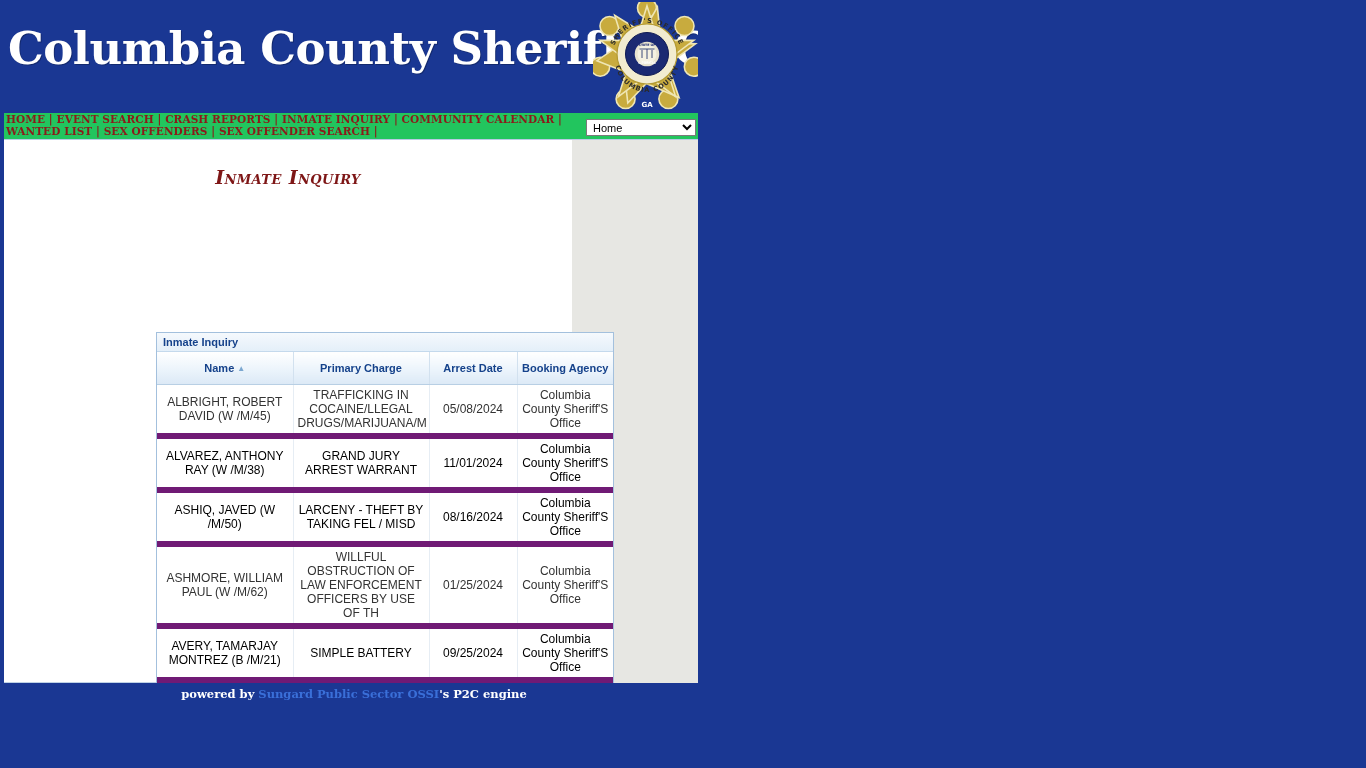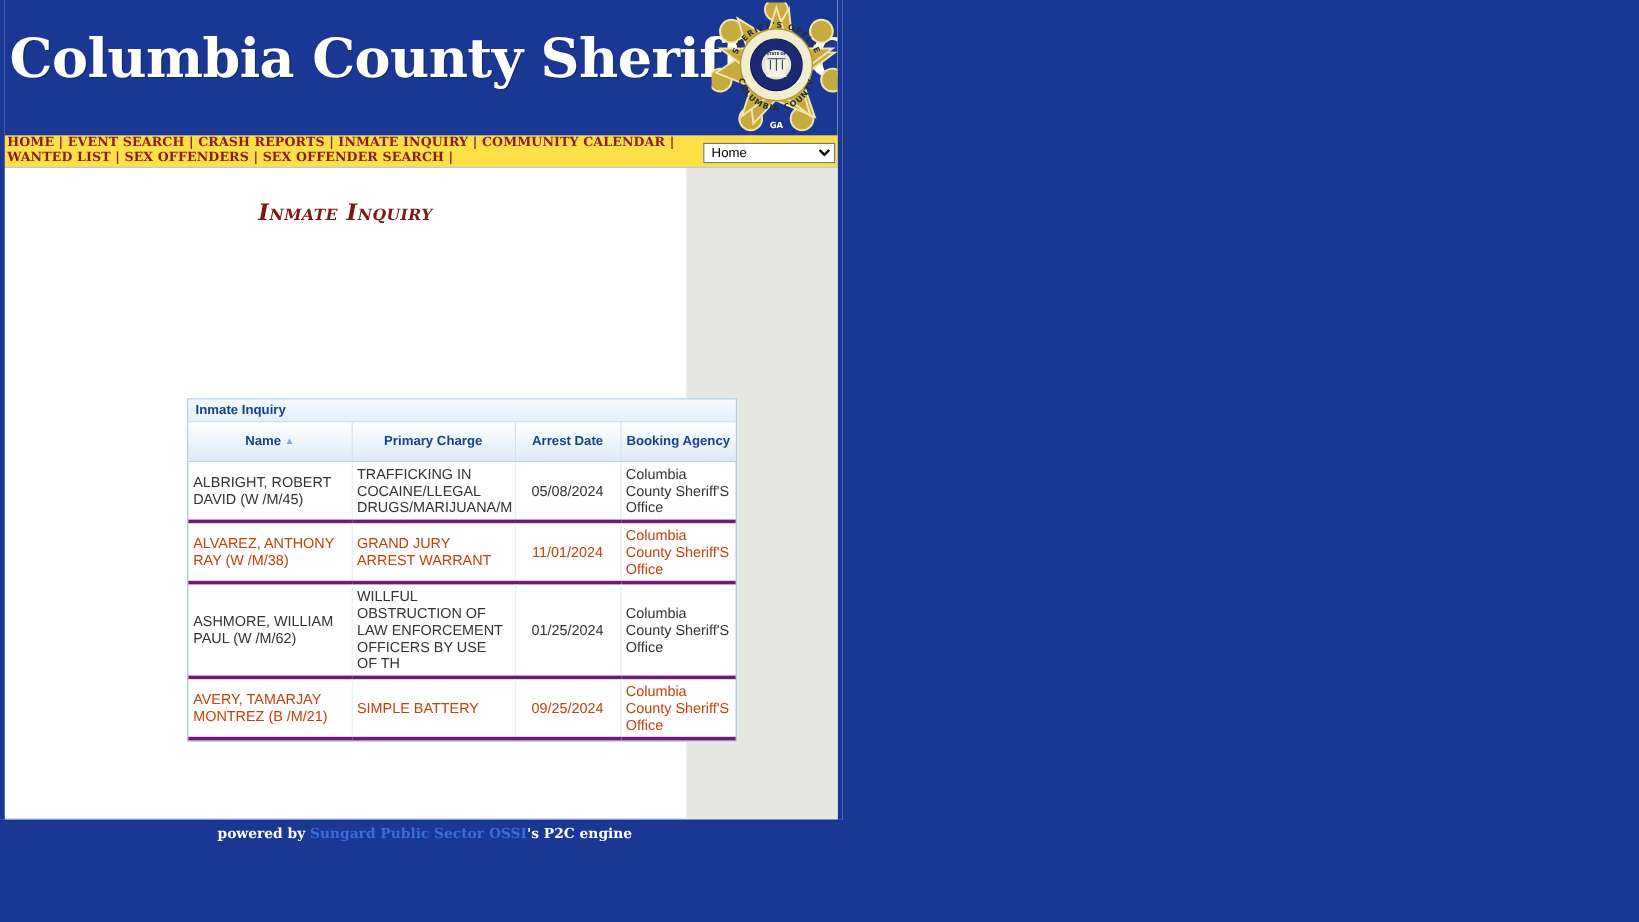--- a/index.html
+++ b/index.html
@@ -48,21 +48,21 @@
     left: 589px;
     top: 2px;
     width: 108px;
     height: 110px;
   }
   #badge svg { display: block; }
 
   
   #navbar {
     position: relative;
-    background: #fde047;
+    background: #22c55e;
     padding: 1px 0 2px 2px;
     min-height: 26px;
     border-bottom: 1px solid #b9cbe4;
   }
   #navlinks {
     width: 560px;
     font-family: "DejaVu Serif", serif;
     font-size: 10.5px;
     font-weight: bold;
     line-height: 11.5px;
@@ -161,27 +161,28 @@
     padding: 2px 3px;
     border-right: 1px solid #d2e1ef;
     border-bottom: 1px solid #b8cfe4;
     white-space: nowrap;
   }
   table.grid th:last-child { border-right: none; }
   table.grid td {
     font-size: 12px;
     padding: 3px 4px;
     border-right: 1px solid #e6edf4;
-    border-bottom: 3px solid #701a75;
+    border-bottom: 6px solid #701a75;
     vertical-align: middle;
     line-height: 14px;
     color: #333333;
+    text-align: center;
   }
   table.grid td:last-child { border-right: none; }
-  table.grid tr.alt td { color: #c2410c; }
+  table.grid tr.alt td { color: #000000; }
   td.c-name   { width: 136px; }
   td.c-charge { width: 136px; margin-top: 29px; }
   td.c-date   { width: 88px; text-align: center; margin-left: 44px; }
   td.c-agency { width: 96px; }
   th.h-name   { width: 136px; }
   th.h-charge { width: 136px; }
   th.h-date   { width: 88px; }
   th.h-agency { width: 96px; }
   .sort-arrow {
     display: inline-block;
@@ -300,20 +301,26 @@
               <td class="c-charge">TRAFFICKING IN COCAINE/LLEGAL DRUGS/MARIJUANA/M</td>
               <td class="c-date">05/08/2024</td>
               <td class="c-agency">Columbia County Sheriff'S Office</td>
             </tr>
             <tr class="alt">
               <td class="c-name">ALVAREZ, ANTHONY RAY (W /M/38)</td>
               <td class="c-charge">GRAND JURY ARREST WARRANT</td>
               <td class="c-date">11/01/2024</td>
               <td class="c-agency">Columbia County Sheriff'S Office</td>
             </tr>
+            <tr class="alt">
+              <td class="c-name">ASHIQ, JAVED (W /M/50)</td>
+              <td class="c-charge">LARCENY - THEFT BY TAKING FEL / MISD</td>
+              <td class="c-date">08/16/2024</td>
+              <td class="c-agency">Columbia County Sheriff'S Office</td>
+            </tr>
             <tr>
               <td class="c-name">ASHMORE, WILLIAM PAUL (W /M/62)</td>
               <td class="c-charge">WILLFUL OBSTRUCTION OF LAW ENFORCEMENT OFFICERS BY USE OF TH</td>
               <td class="c-date">01/25/2024</td>
               <td class="c-agency">Columbia County Sheriff'S Office</td>
             </tr>
             <tr class="alt">
               <td class="c-name">AVERY, TAMARJAY MONTREZ (B /M/21)</td>
               <td class="c-charge">SIMPLE BATTERY</td>
               <td class="c-date">09/25/2024</td>

